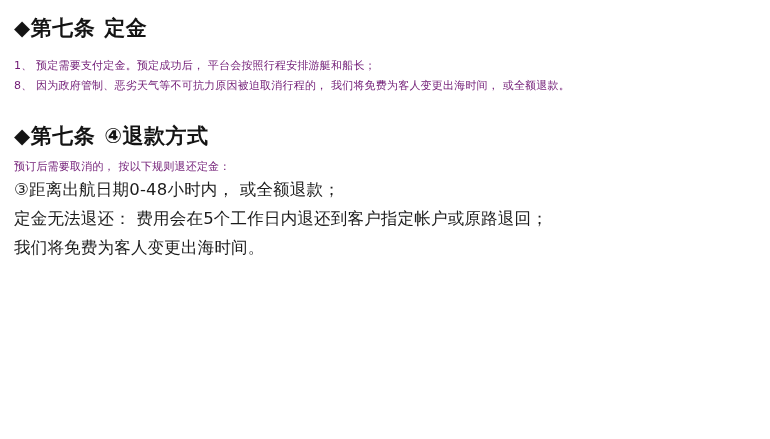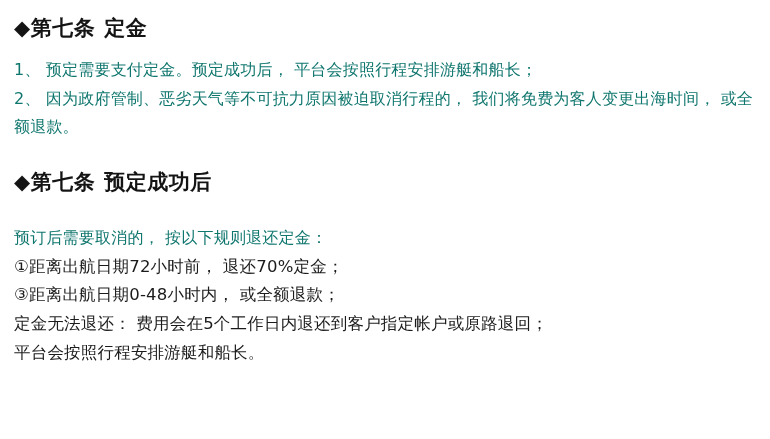--- a/index.html
+++ b/index.html
@@ -35,30 +35,30 @@
     margin: 0 0 6px 0;
   }
   .heading-text {
     display: inline-block;
   }
   .heading-gap {
     display: inline-block;
     width: 9px;
   }
   .body-line {
-    font-size: 16px;
+    font-size: 11px;
     line-height: 1.78;
-    color: #0f766e;
+    color: #701a75;
     letter-spacing: 0.2px;
   }
   .block-1 {
     margin-top: 14px;
   }
   .block-2 {
-    margin-top: 28px;
+    margin-top: 7px;
   }
   .spacer-lg {
     height: 22px;
   }
   .list-line {
     font-size: 16.5px;
     line-height: 1.74;
     color: #1b1b1b;
     letter-spacing: 0.2px;
   }
@@ -68,31 +68,30 @@
 
 <div class="page">
 
   <div class="section">
     <div class="section-heading">
       <span class="heading-text">◆第七条</span>
       <span class="heading-gap"></span>
       <span class="heading-text">定金</span>
     </div>
     <div class="body-line block-1">1、 预定需要支付定金。预定成功后， 平台会按照行程安排游艇和船长；</div>
-    <div class="body-line">2、 因为政府管制、恶劣天气等不可抗力原因被迫取消行程的， 我们将免费为客人变更出海时间， 或全额退款。</div>
+    <div class="body-line">8、 因为政府管制、恶劣天气等不可抗力原因被迫取消行程的， 我们将免费为客人变更出海时间， 或全额退款。</div>
   </div>
 
   <div class="spacer-lg"></div>
 
   <div class="section">
     <div class="section-heading">
       <span class="heading-text">◆第七条</span>
       <span class="heading-gap"></span>
-      <span class="heading-text">预定成功后</span>
+      <span class="heading-text">④退款方式</span>
     </div>
     <div class="body-line block-2">预订后需要取消的， 按以下规则退还定金：</div>
-    <div class="list-line">①距离出航日期72小时前， 退还70%定金；</div>
     <div class="list-line">③距离出航日期0-48小时内， 或全额退款；</div>
     <div class="list-line">定金无法退还： 费用会在5个工作日内退还到客户指定帐户或原路退回；</div>
-    <div class="list-line">平台会按照行程安排游艇和船长。</div>
+    <div class="list-line">我们将免费为客人变更出海时间。</div>
   </div>
 
 </div>
 
 </body></html>

